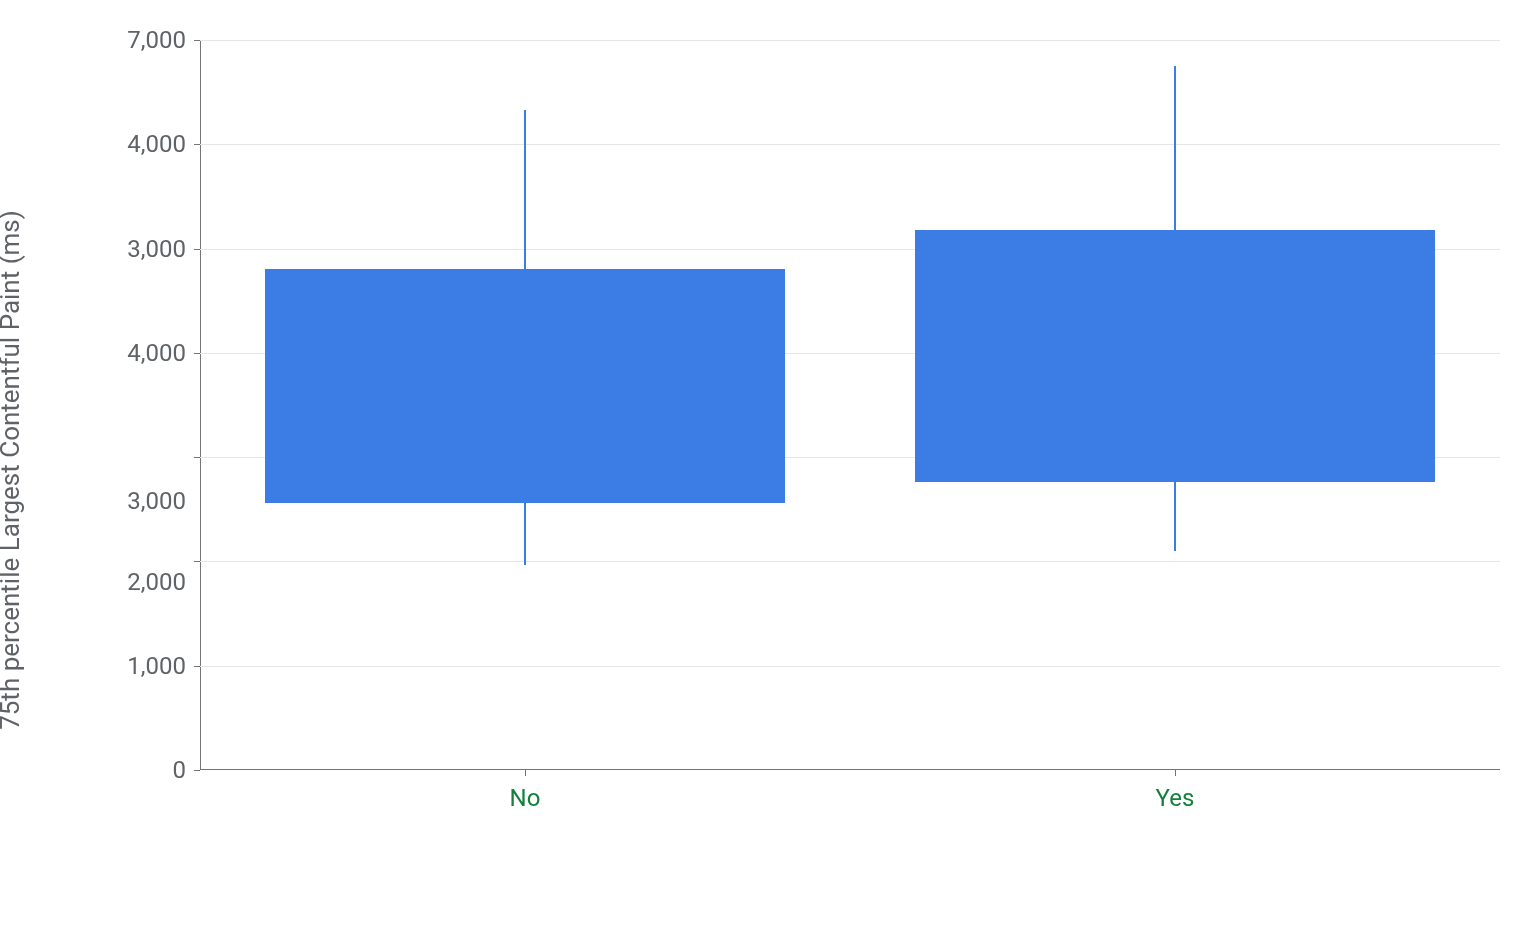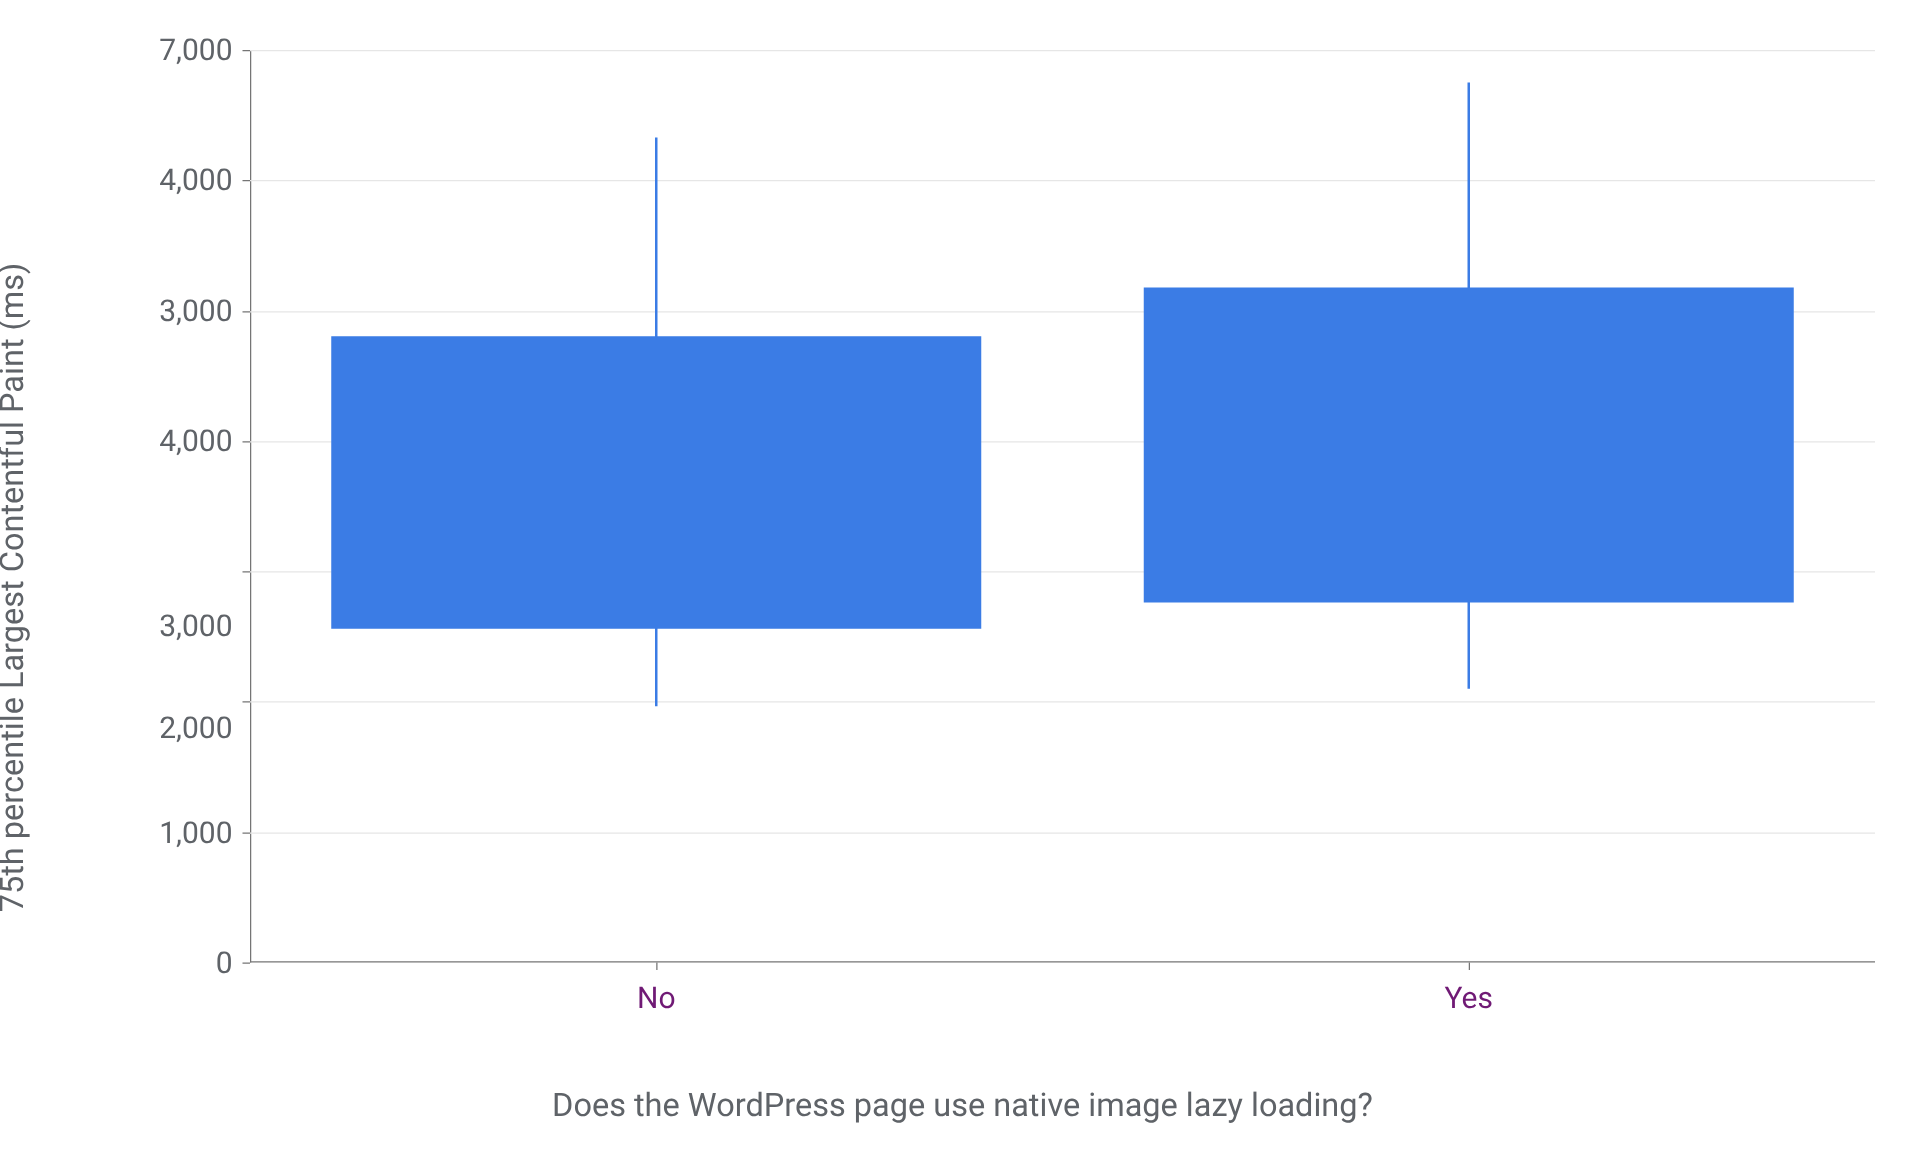--- a/index.html
+++ b/index.html
@@ -88,21 +88,21 @@
     font-size: 24px;
     color: #5f6368;
     white-space: nowrap;
   }
   .tick-label-x {
     position: absolute;
     top: 100%;
     margin-top: 14px;
     transform: translateX(-50%);
     font-size: 24px;
-    color: #701a75;
+    color: #15803d;
     white-space: nowrap;
   }
   .whisker-line {
     position: absolute;
     width: 2px;
     background: #3b7ce5;
     transform: translateX(-50%);
   }
   .box-rect {
     position: absolute;
@@ -142,14 +142,13 @@
       <div class="tick-label-y" style="top: 0%; margin-left: 32px;">7,000</div>
       <div class="tick-mark-x" style="left: 25%;"></div>
       <div class="tick-label-x" style="left: 25%;">No</div>
       <div class="whisker-line" style="left: 25%; top: 9.57143%; height: 62.2857%;"></div>
       <div class="box-rect" style="left: 5%; width: 40%; top: 31.4286%; height: 32%;"></div>
       <div class="tick-mark-x" style="left: 75%;"></div>
       <div class="tick-label-x" style="left: 75%;">Yes</div>
       <div class="whisker-line" style="left: 75%; top: 3.57143%; height: 66.4286%;"></div>
       <div class="box-rect" style="left: 55%; width: 40%; top: 26%; height: 34.5714%;"></div>
     </div>
-  <div class="x-axis-label">Does the WordPress page use native image lazy loading?</div>
 </div>
 
 </body></html>

